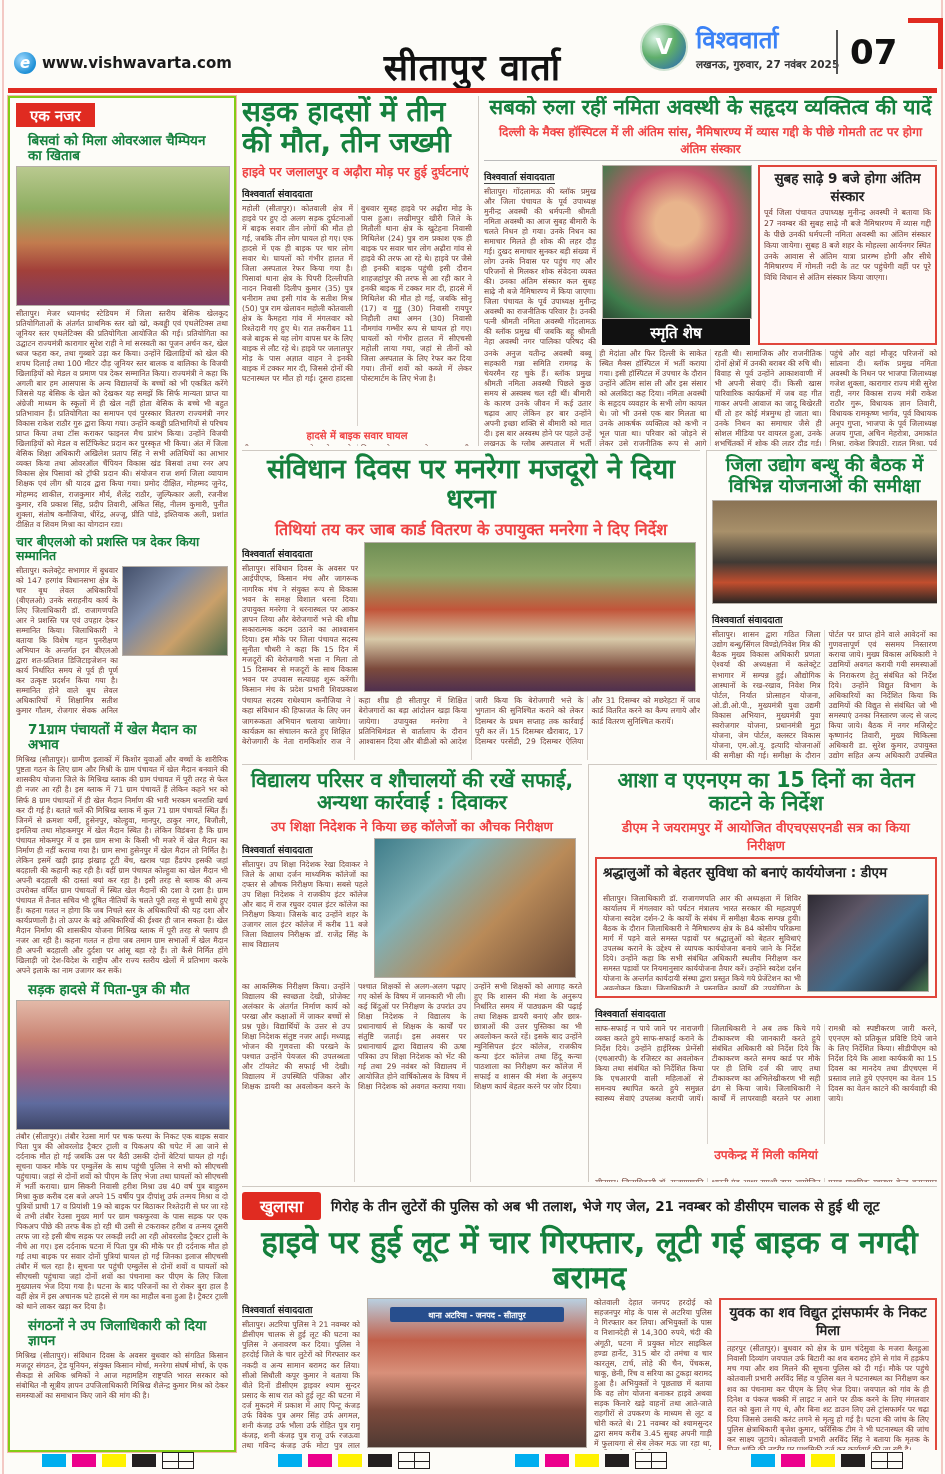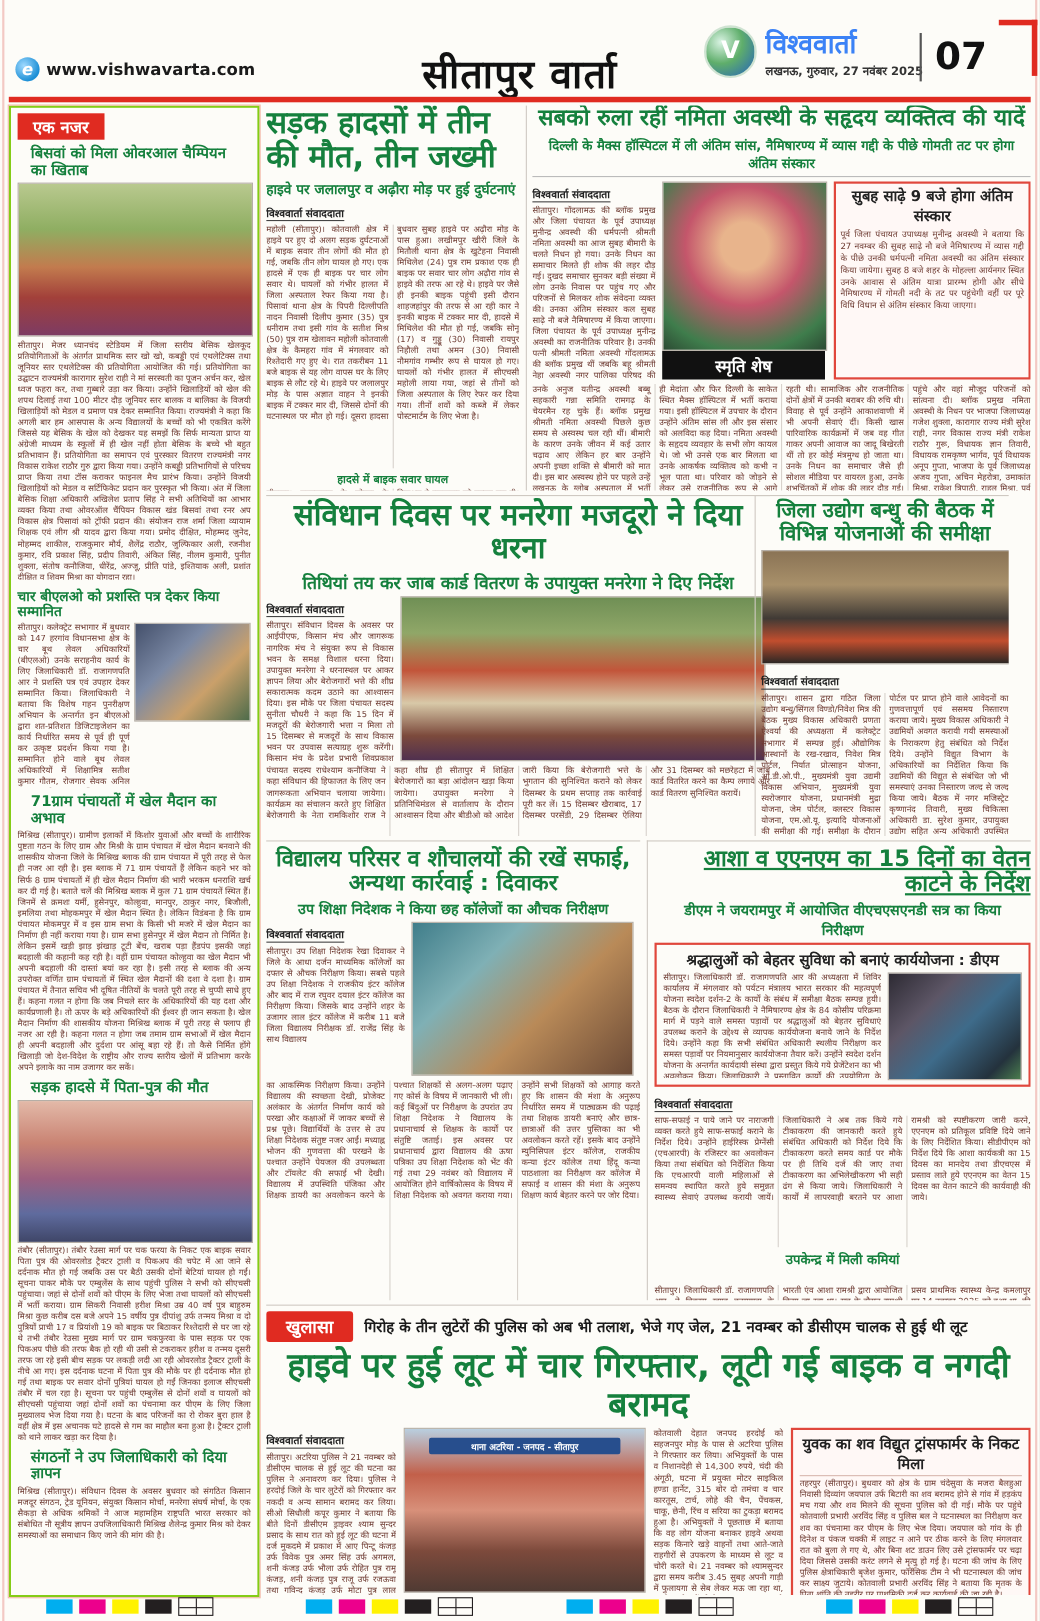--- a/index.html
+++ b/index.html
@@ -17,21 +17,21 @@
          display:flex;align-items:center;justify-content:center;color:#fff;font-weight:bold;font-size:22px;
          border:2px solid #cfe3d2;}
   #brandname{font-size:24px;font-weight:bold;color:#3b82f6;}
   #edition{font-size:10.5px;font-weight:bold;color:#333;margin-top:2px;}
   #pagenum{left:836px;top:30px;font-size:34px;font-weight:bold;color:#111;padding:2px 12px;border-left:2px solid #555;}
   #pagenum-mark{left:908px;top:18px;width:30px;height:46px;border-top:5px solid #e02b21;border-right:5px solid #e02b21;}
   #redrule{left:8px;top:88px;width:929px;height:5px;background:#e02b21;}
   .edge{top:0;width:2px;height:1474px;background:#f3c9c4;}
   
   .headline{font-weight:bold;color:#15803d;line-height:1.12;}
-  .subhead{font-weight:bold;color:#15803d;}
+  .subhead{font-weight:bold;color:#ef4444;}
   .byline{font-weight:bold;font-size:9.5px;color:#222;border-bottom:1px solid #444;display:inline-block;margin:3px 0;}
   .body{font-size:7.6px;line-height:1.32;color:#6d3a31;text-align:justify;overflow:hidden;}
   .cols2{column-count:2;column-gap:8px;column-rule:1px solid #d8d2cc;}
   .cols3{column-count:3;column-gap:8px;column-rule:1px solid #d8d2cc;}
   .cols4{column-count:4;column-gap:8px;column-rule:1px solid #d8d2cc;}
   .photo{background:#999;border:1px solid #b5aea6;overflow:hidden;position:relative;}
   .p-sport{background:linear-gradient(180deg,#b9c98f 0%,#8fae62 30%,#c27b4e 55%,#a2403a 75%,#7d3b63 100%);}
   .p-portrait{background:radial-gradient(circle at 50% 38%,#e8b48c 18%,#c4566b 45%,#3f7d4c 80%,#2c4a33 100%);}
   .p-award{background:linear-gradient(135deg,#44506b 0%,#7b89a5 35%,#caa06a 65%,#4d6b4a 100%);}
   .p-crowd{background:linear-gradient(180deg,#e3b9a8 0%,#c98373 30%,#9c5f7f 55%,#5f6b9e 80%,#3f4668 100%);}
@@ -61,37 +61,37 @@
   #namita-box{flex:1;}
   #namita-box .bx-t{font-size:13.5px;font-weight:bold;text-align:center;margin:2px 0 3px;}
   #namita-box .bx-b{font-size:7.8px;line-height:1.4;color:#6d3a31;text-align:justify;padding:0 4px 3px;}
   
   #manrega{left:242px;top:450px;width:458px;height:310px;border-top:1px solid #cfc9c2;padding-top:3px;box-sizing:border-box;overflow:hidden;}
   #manrega .headline{font-size:27px;text-align:center;}
   #manrega .subhead{font-size:16px;text-align:center;margin:4px 0 2px;}
   #manrega-row{display:flex;gap:6px;}
   #manrega-photo{width:330px;height:148px;flex:none;}
   
-  #udyog{left:686px;top:450px;width:231px;height:310px;border-left:1px solid #cfc9c2;border-top:1px solid #cfc9c2;
+  #udyog{left:706px;top:450px;width:231px;height:310px;border-left:1px solid #cfc9c2;border-top:1px solid #cfc9c2;
          padding:4px 0 0 5px;box-sizing:border-box;overflow:hidden;}
   #udyog .headline{font-size:18.5px;text-align:center;}
   #udyog-photo{width:100%;height:102px;margin:4px 0;}
   
   #school{left:242px;top:764px;width:340px;height:418px;border-top:1px solid #cfc9c2;padding-top:4px;box-sizing:border-box;overflow:hidden;}
   #school .headline{font-size:20px;text-align:center;}
   #school .subhead{font-size:13px;text-align:center;margin:3px 0;}
   #school-row{display:flex;gap:6px;}
   #school-photo{width:200px;height:138px;flex:none;}
   
   #asha{left:588px;top:764px;width:349px;height:418px;border-left:1px solid #cfc9c2;border-top:1px solid #cfc9c2;
         padding:4px 0 0 6px;box-sizing:border-box;overflow:hidden;}
-  #asha .headline{font-size:20.5px;text-align:right;text-decoration:underline;}
+  #asha .headline{font-size:20.5px;text-align:center;}
   #asha .subhead{font-size:13px;text-align:center;margin:3px 12px;}
   #asha-box{border:2px solid #e0473c;padding:4px 6px;margin:3px 0 4px;}
-  #asha-box .bx-t{font-size:13.5px;font-weight:bold;text-align:center;margin-bottom:3px;}
+  #asha-box .bx-t{font-size:13.5px;font-weight:bold;text-align:left;margin-bottom:13px;}
   #asha-box-row{display:flex;gap:6px;}
   #asha-photo{width:120px;height:96px;flex:none;}
   
   #khulasa{left:242px;top:1186px;width:695px;height:264px;border-top:1px solid #cfc9c2;padding-top:5px;box-sizing:border-box;overflow:hidden;}
   #khulasa-top{display:flex;align-items:center;gap:10px;}
   #khulasa-kicker{background:#e02b21;color:#fff;font-weight:bold;font-size:16px;padding:3px 18px;border-radius:3px;flex:none;}
   #khulasa-strap{font-weight:bold;font-size:13.5px;color:#1a1a1a;}
   #khulasa .headline{font-size:31px;text-align:center;margin:5px 0 4px;}
   #khulasa-row{display:flex;gap:7px;}
   .kcol{width:118px;flex:none;}

